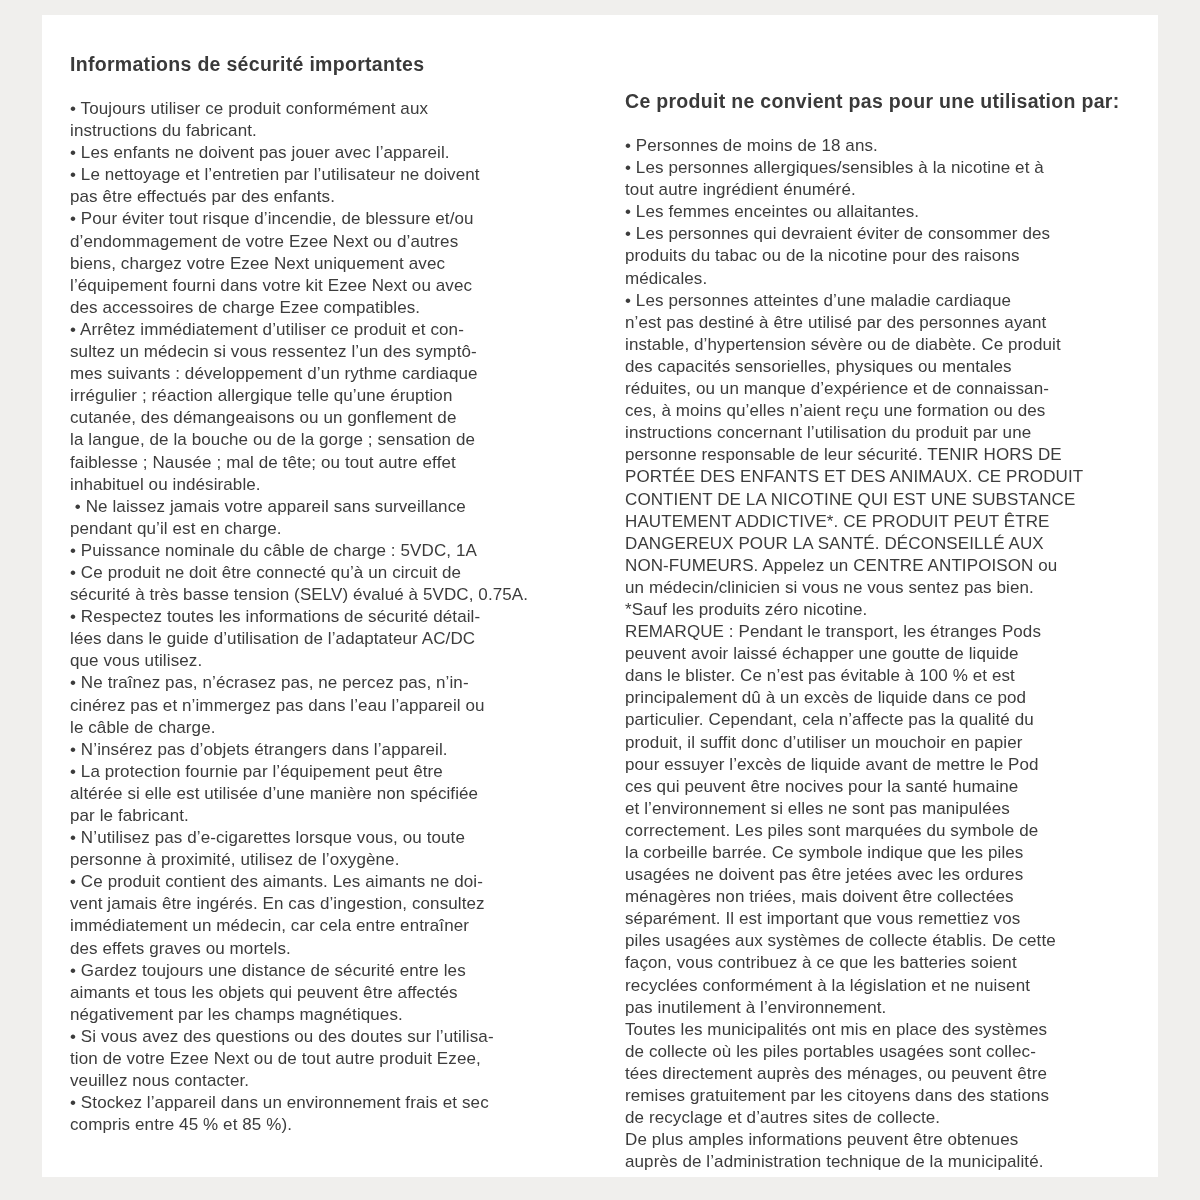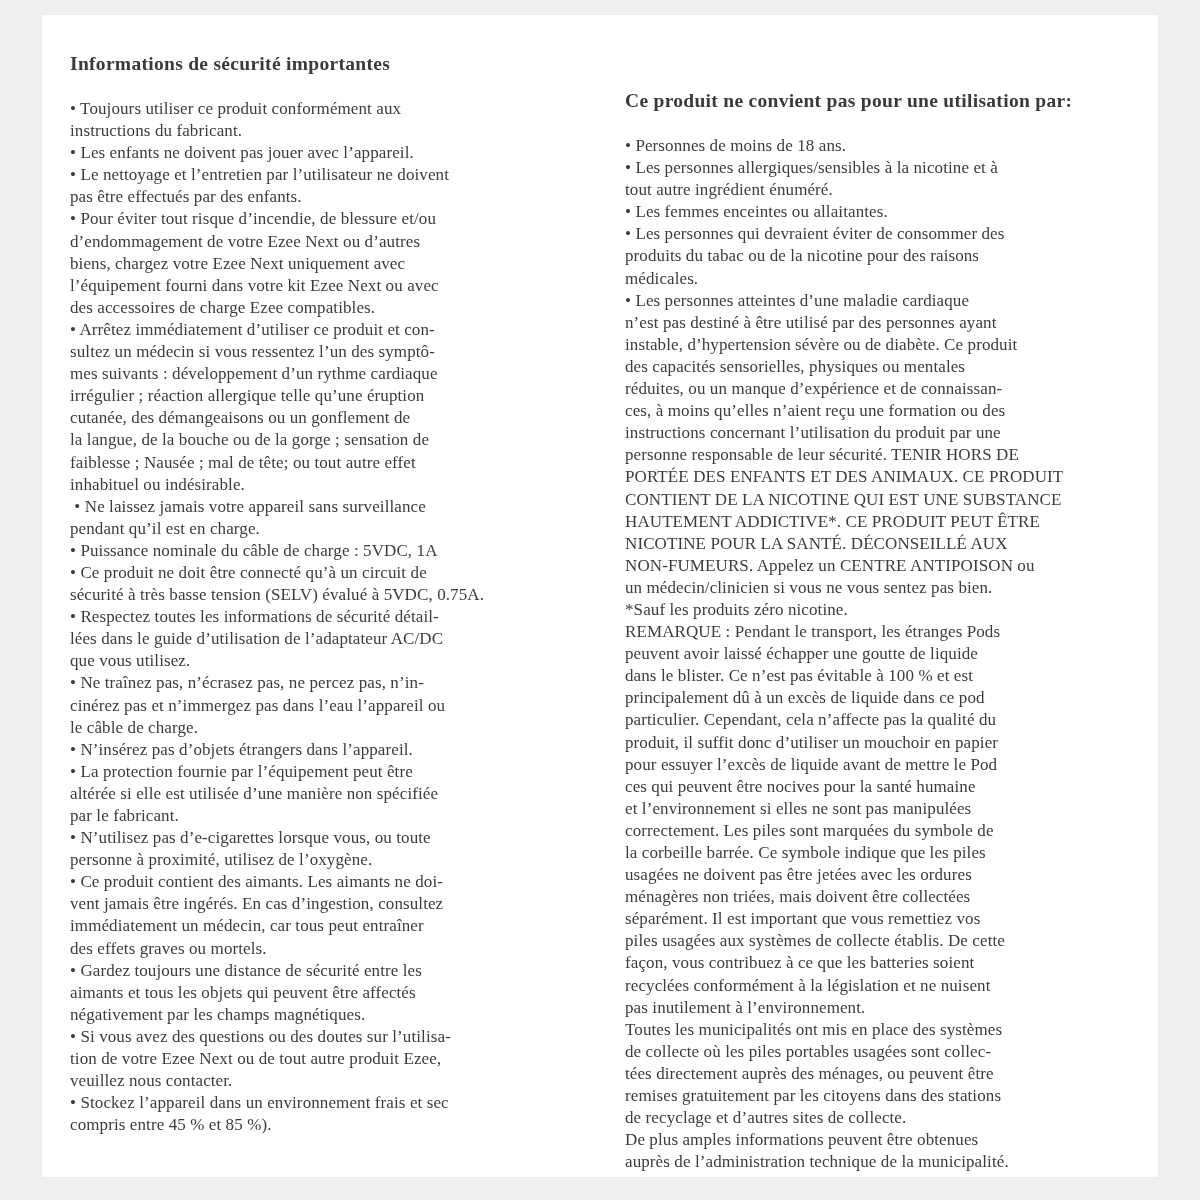--- a/index.html
+++ b/index.html
@@ -13,21 +13,21 @@
   .card {
     position: absolute;
     left: 42px;
     top: 15px;
     width: 1116px;
     height: 1162px;
     background: #ffffff;
     box-sizing: border-box;
     padding: 37px 0 0 28px;
   }
-  .columns { display: flex; font-family: Liberation Serif, serif; }
+  .columns { display: flex; }
   .col-left  { width: 512px; margin-right: 43px; flex: none; }
   .col-right { width: 518px; flex: none; margin-top: 37px; }
   .heading {
     margin: 0 0 22px 0;
     font-size: 19.5px;
     font-weight: bold;
     color: #3a3a3a;
     letter-spacing: 0.3px;
     line-height: 24px;
     white-space: pre;
@@ -79,21 +79,21 @@
             <div class="line">cinérez pas et n’immergez pas dans l’eau l’appareil ou</div>
             <div class="line">le câble de charge.</div>
             <div class="line">• N’insérez pas d’objets étrangers dans l’appareil.</div>
             <div class="line">• La protection fournie par l’équipement peut être</div>
             <div class="line">altérée si elle est utilisée d’une manière non spécifiée</div>
             <div class="line">par le fabricant.</div>
             <div class="line">• N’utilisez pas d’e-cigarettes lorsque vous, ou toute</div>
             <div class="line">personne à proximité, utilisez de l’oxygène.</div>
             <div class="line">• Ce produit contient des aimants. Les aimants ne doi-</div>
             <div class="line">vent jamais être ingérés. En cas d’ingestion, consultez</div>
-            <div class="line">immédiatement un médecin, car tous peut entraîner</div>
+            <div class="line">immédiatement un médecin, car cela entre entraîner</div>
             <div class="line">des effets graves ou mortels.</div>
             <div class="line">• Gardez toujours une distance de sécurité entre les</div>
             <div class="line">aimants et tous les objets qui peuvent être affectés</div>
             <div class="line">négativement par les champs magnétiques.</div>
             <div class="line">• Si vous avez des questions ou des doutes sur l’utilisa-</div>
             <div class="line">tion de votre Ezee Next ou de tout autre produit Ezee,</div>
             <div class="line">veuillez nous contacter.</div>
             <div class="line">• Stockez l’appareil dans un environnement frais et sec</div>
             <div class="line">compris entre 45 % et 85 %).</div>
           </div>
@@ -112,21 +112,21 @@
             <div class="line">n’est pas destiné à être utilisé par des personnes ayant</div>
             <div class="line">instable, d’hypertension sévère ou de diabète. Ce produit</div>
             <div class="line">des capacités sensorielles, physiques ou mentales</div>
             <div class="line">réduites, ou un manque d’expérience et de connaissan-</div>
             <div class="line">ces, à moins qu’elles n’aient reçu une formation ou des</div>
             <div class="line">instructions concernant l’utilisation du produit par une</div>
             <div class="line">personne responsable de leur sécurité. TENIR HORS DE</div>
             <div class="line">PORTÉE DES ENFANTS ET DES ANIMAUX. CE PRODUIT</div>
             <div class="line">CONTIENT DE LA NICOTINE QUI EST UNE SUBSTANCE</div>
             <div class="line">HAUTEMENT ADDICTIVE*. CE PRODUIT PEUT ÊTRE</div>
-            <div class="line">NICOTINE POUR LA SANTÉ. DÉCONSEILLÉ AUX</div>
+            <div class="line">DANGEREUX POUR LA SANTÉ. DÉCONSEILLÉ AUX</div>
             <div class="line">NON-FUMEURS. Appelez un CENTRE ANTIPOISON ou</div>
             <div class="line">un médecin/clinicien si vous ne vous sentez pas bien.</div>
             <div class="line">*Sauf les produits zéro nicotine.</div>
             <div class="line">REMARQUE : Pendant le transport, les étranges Pods</div>
             <div class="line">peuvent avoir laissé échapper une goutte de liquide</div>
             <div class="line">dans le blister. Ce n’est pas évitable à 100 % et est</div>
             <div class="line">principalement dû à un excès de liquide dans ce pod</div>
             <div class="line">particulier. Cependant, cela n’affecte pas la qualité du</div>
             <div class="line">produit, il suffit donc d’utiliser un mouchoir en papier</div>
             <div class="line">pour essuyer l’excès de liquide avant de mettre le Pod</div>

